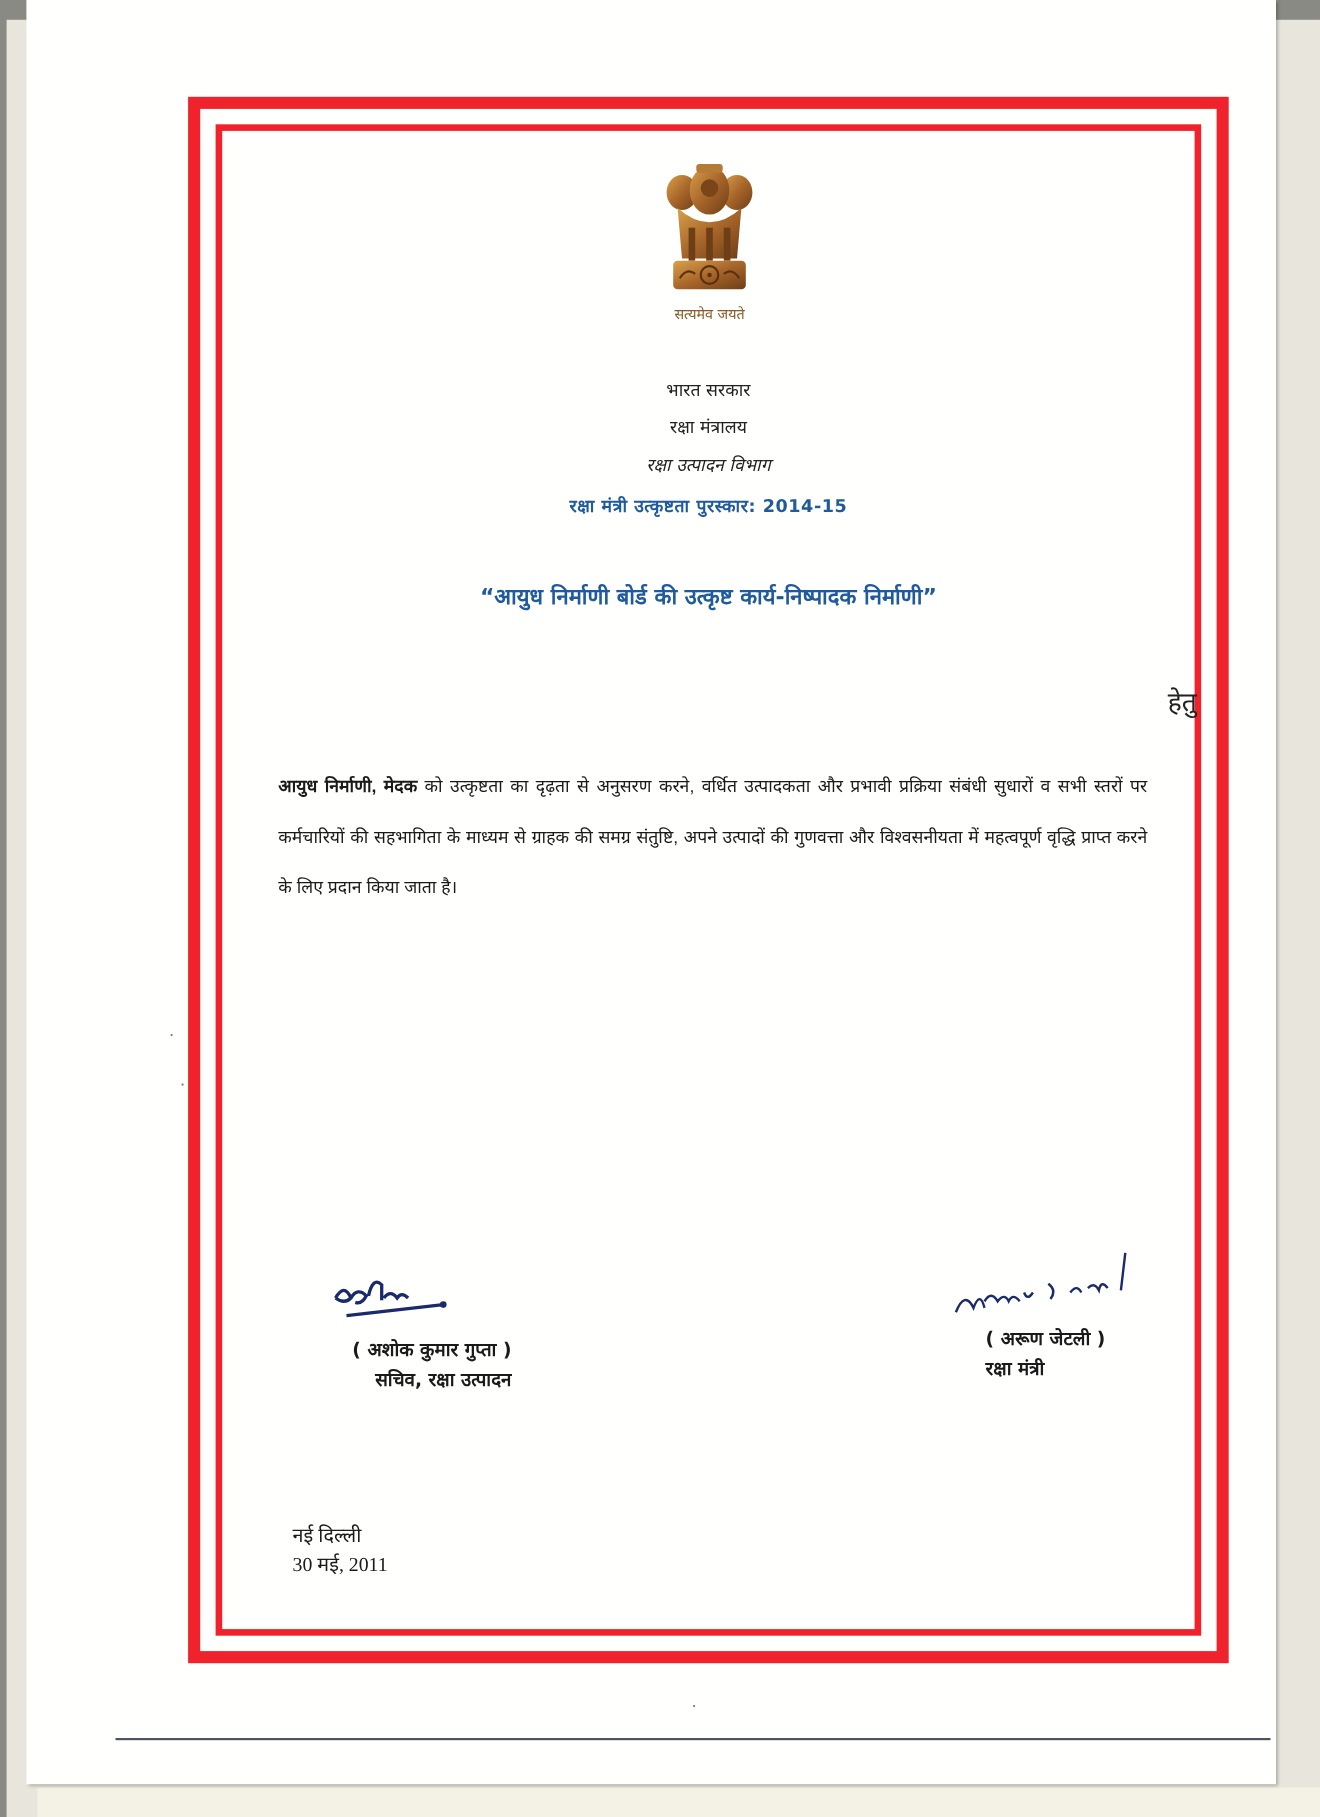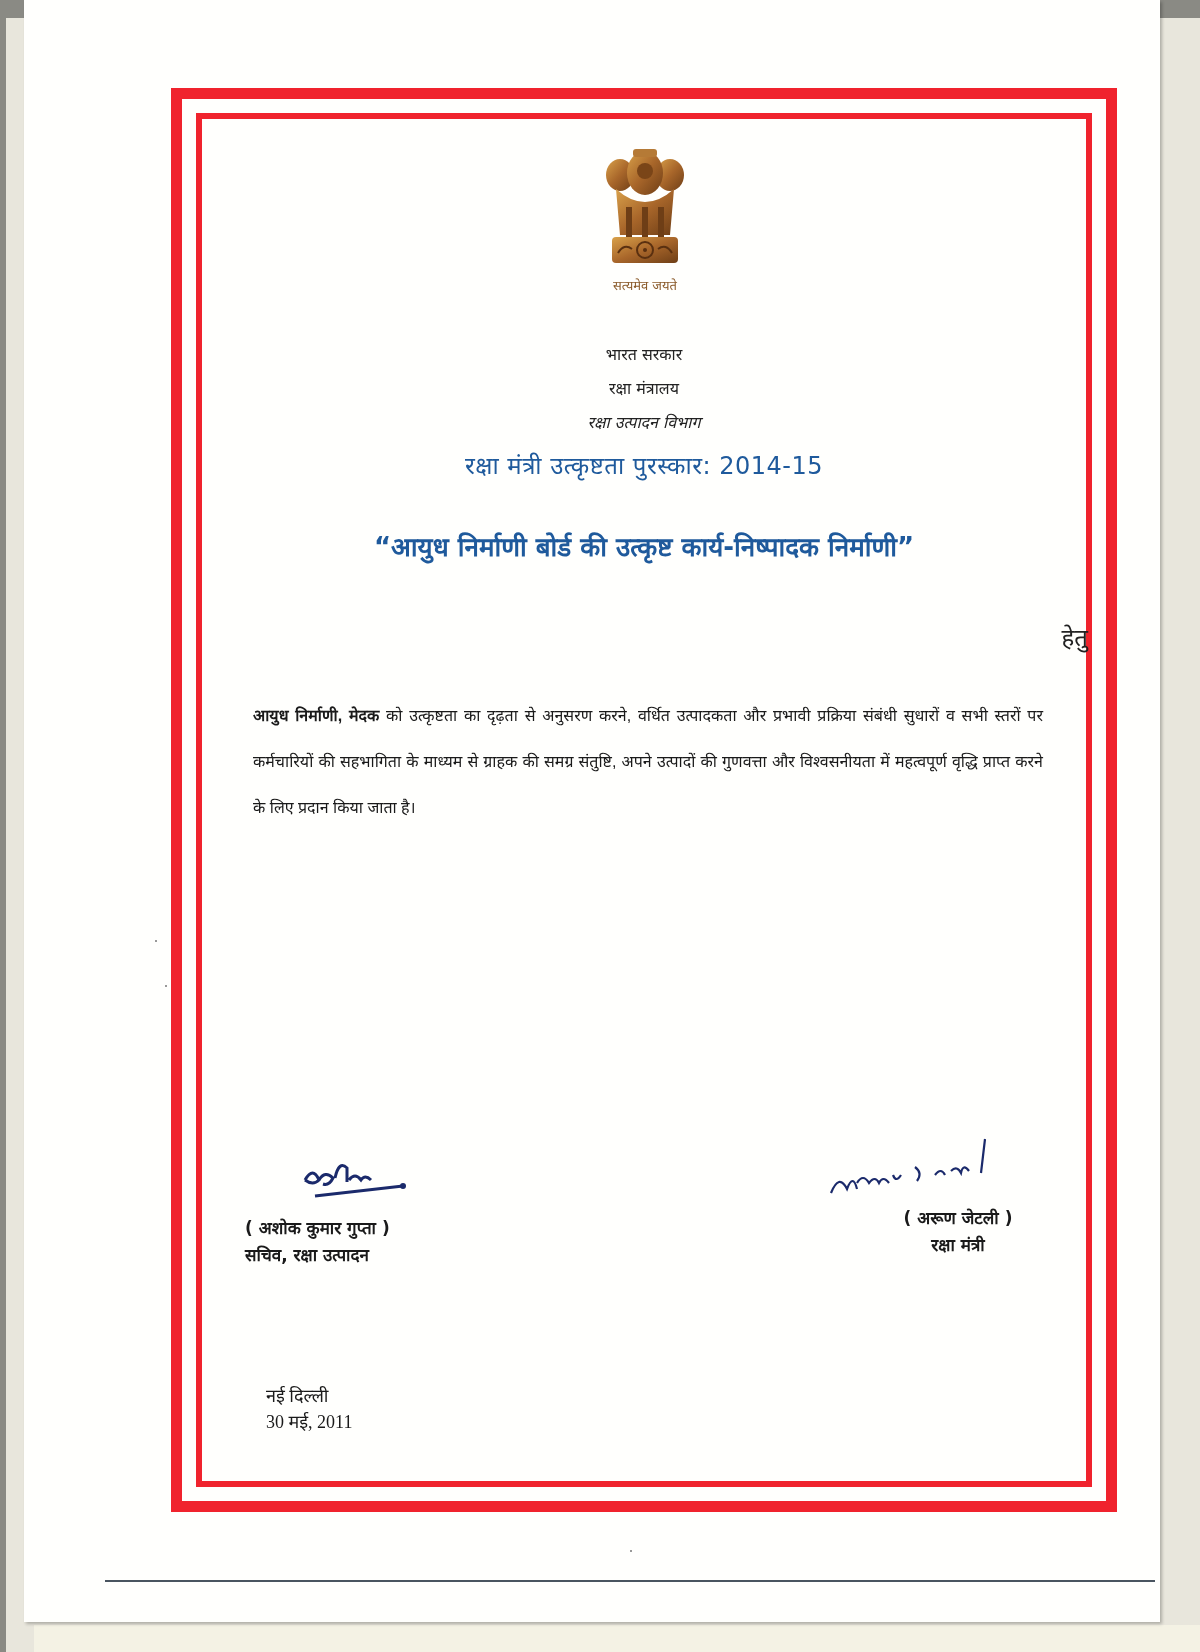--- a/index.html
+++ b/index.html
@@ -39,38 +39,38 @@
     .motto {
       position: absolute; left: 570px; top: 276px; width: 150px; text-align: center;
       font-size: 13px; color: #8a5a2a;
     }
     .center-line {
       position: absolute; left: 200px; width: 888px; text-align: center;
       color: #222; font-size: 16px; margin-top: 25px;
     }
     .award-title {
       position: absolute; left: 200px; top: 448px; width: 888px; text-align: center;
-      color: #1f5a9c; font-size: 24px; font-weight: normal; letter-spacing: 0.5px;
+      color: #1f5a9c; font-size: 16px; font-weight: bold; letter-spacing: 0.5px;
     }
     .award-subtitle {
       position: absolute; left: 200px; top: 528px; width: 888px; text-align: center;
-      color: #1f5a9c; font-size: 26px; font-weight: bold;
+      color: #1f5a9c; font-size: 20px; font-weight: bold;
     }
     .hetu {
       position: absolute; left: 200px; top: 620px; width: 888px; text-align: right;
       font-size: 24px; color: #222;
     }
     .citation {
       position: absolute; left: 253px; top: 693px; width: 790px;
       font-size: 16px; line-height: 46px; color: #1a1a1a; text-align: justify;
       font-family: "Liberation Sans", sans-serif;
     }
     .citation b { font-weight: bold; }
-    .sig-left { position: absolute; left: 245px; top: 1215px; width: 220px; text-align: left; }
-    .sig-right { position: absolute; left: 858px; top: 1205px; width: 200px; text-align: center; }
+    .sig-left { position: absolute; left: 245px; top: 1215px; width: 220px; text-align: right; }
+    .sig-right { position: absolute; left: 896px; top: 1205px; width: 200px; text-align: left; }
     .sig-mark { height: 55px; }
     .sig-name, .sig-role {
       font-size: 17px; font-weight: bold; color: #1a1a1a; line-height: 27px;
     }
     .place-date {
       position: absolute; left: 254px; top: 1383px;
       font-family: "Liberation Serif", serif; font-size: 18px; color: #1a1a1a; line-height: 26px; margin-left: 12px;
     }
     .speck { position: absolute; width: 2px; height: 2px; background: #777; border-radius: 1px; }
   </style>

